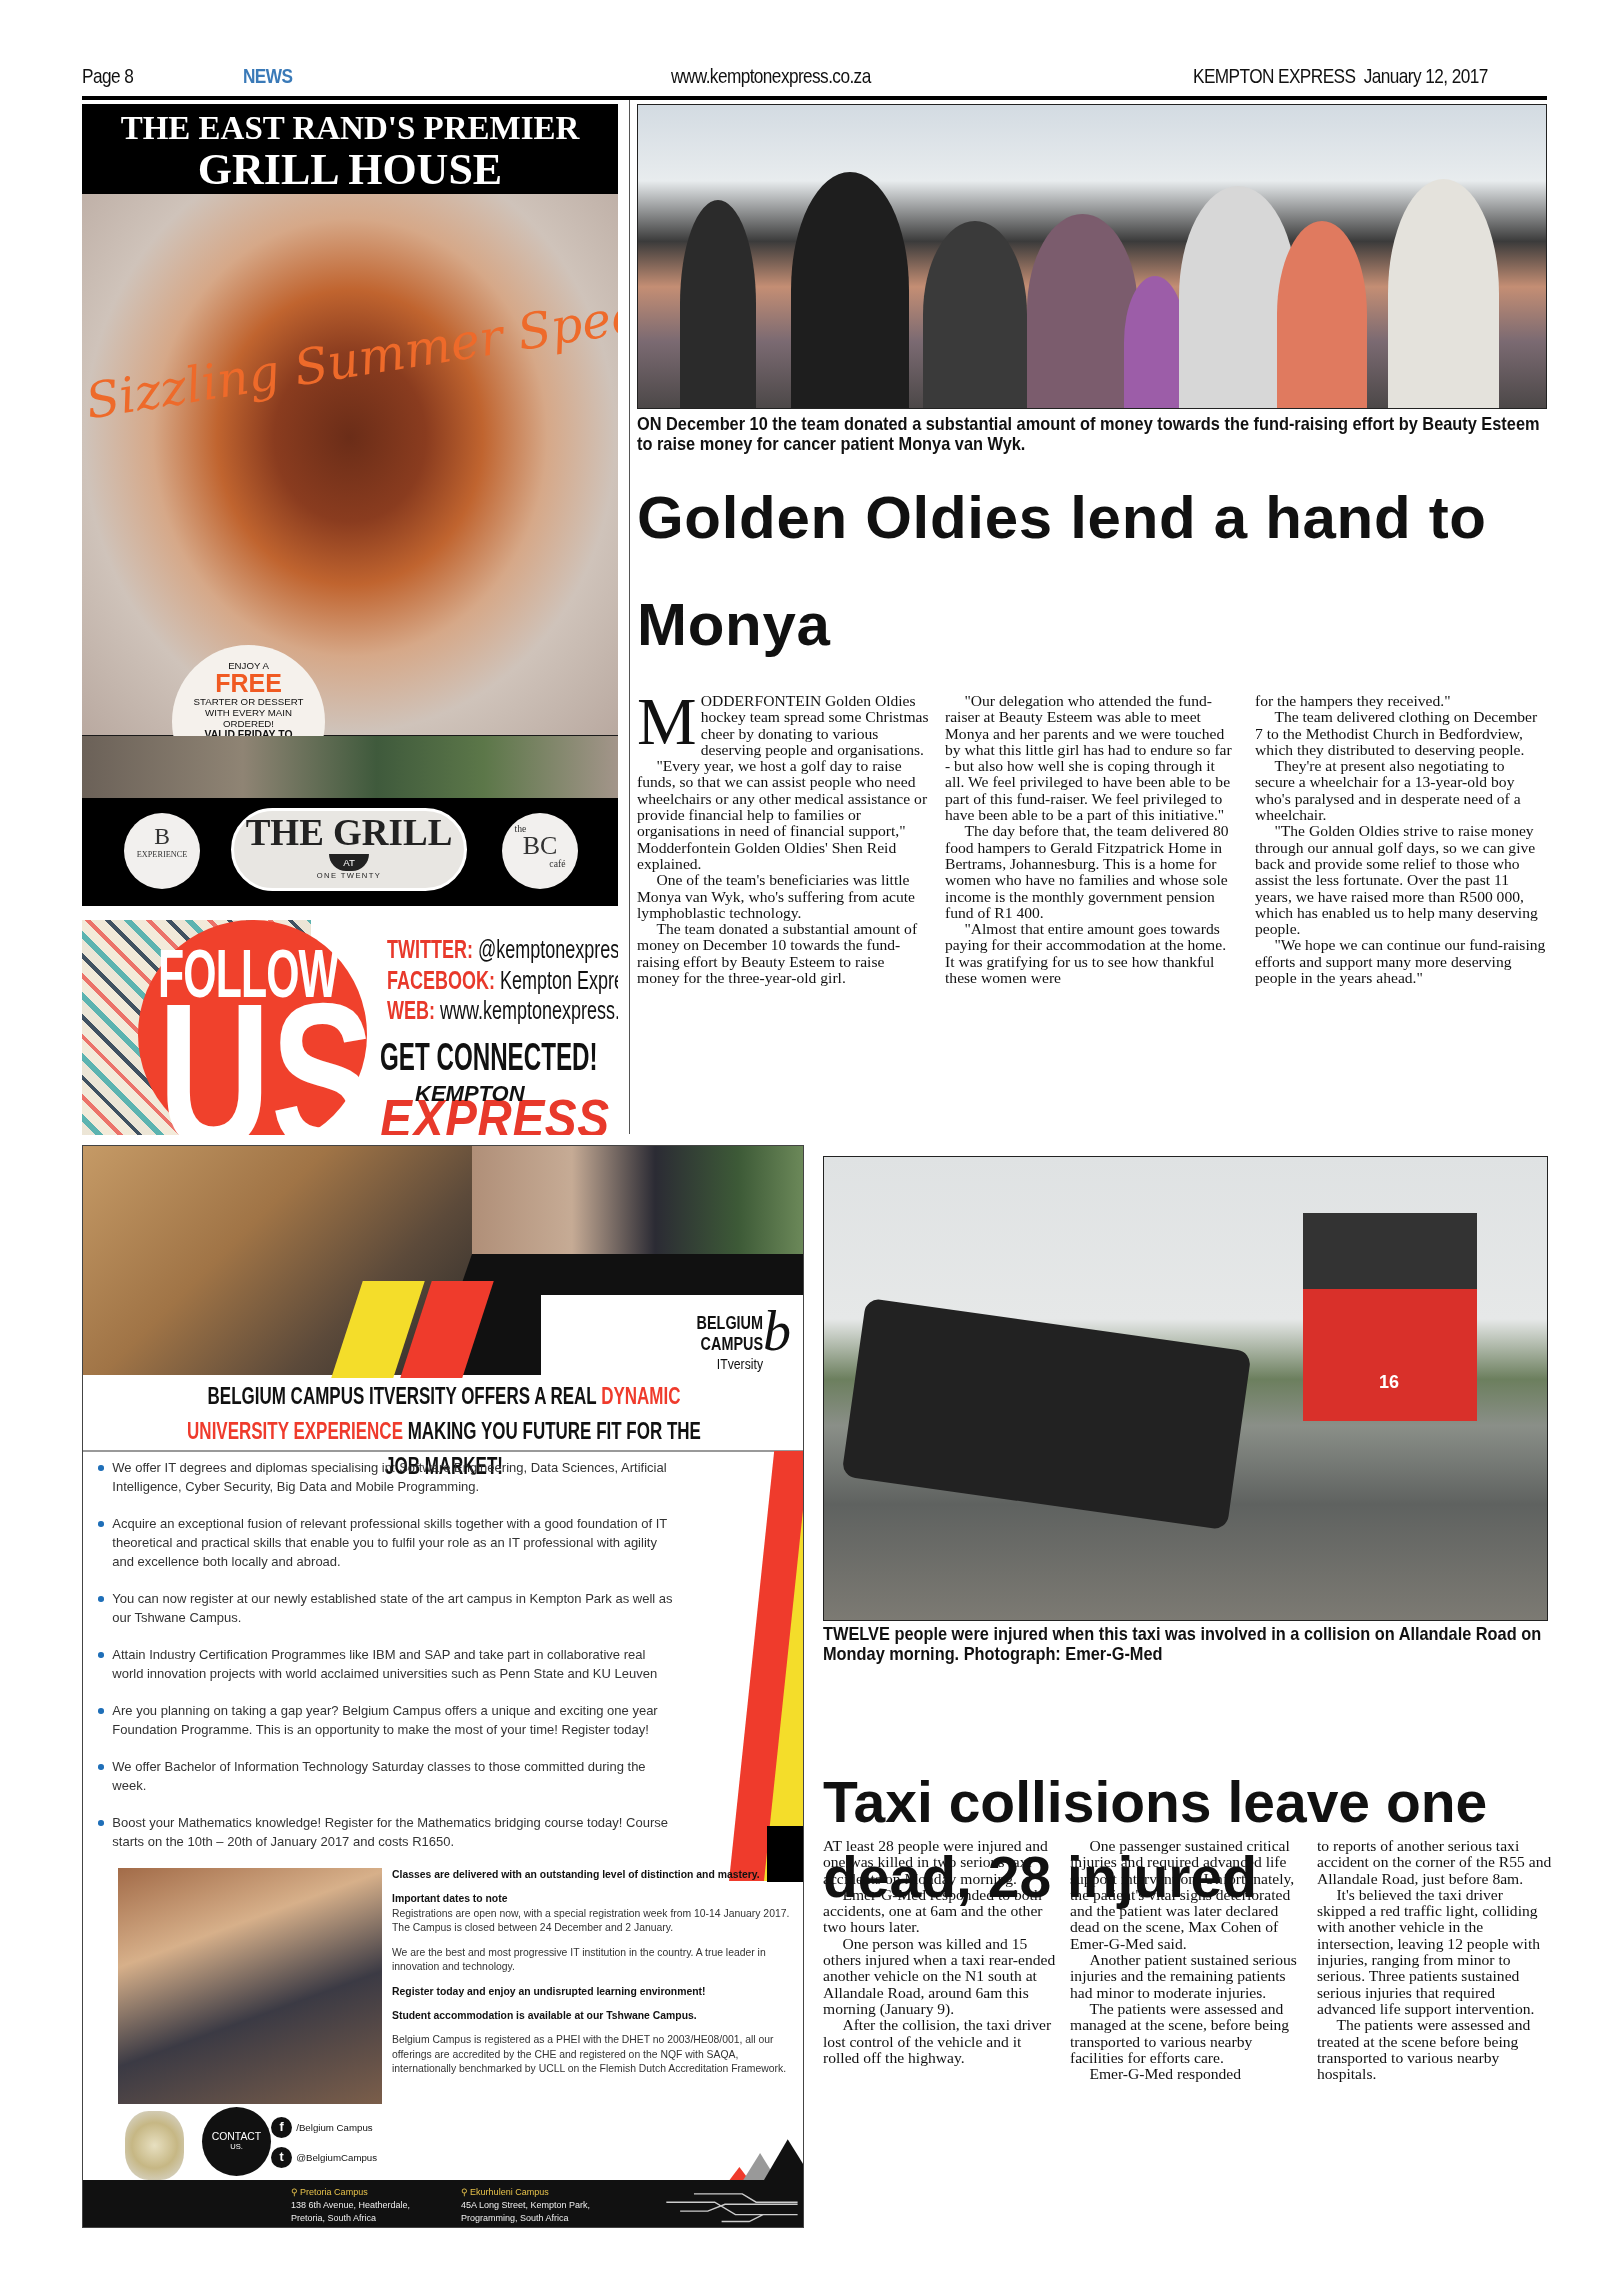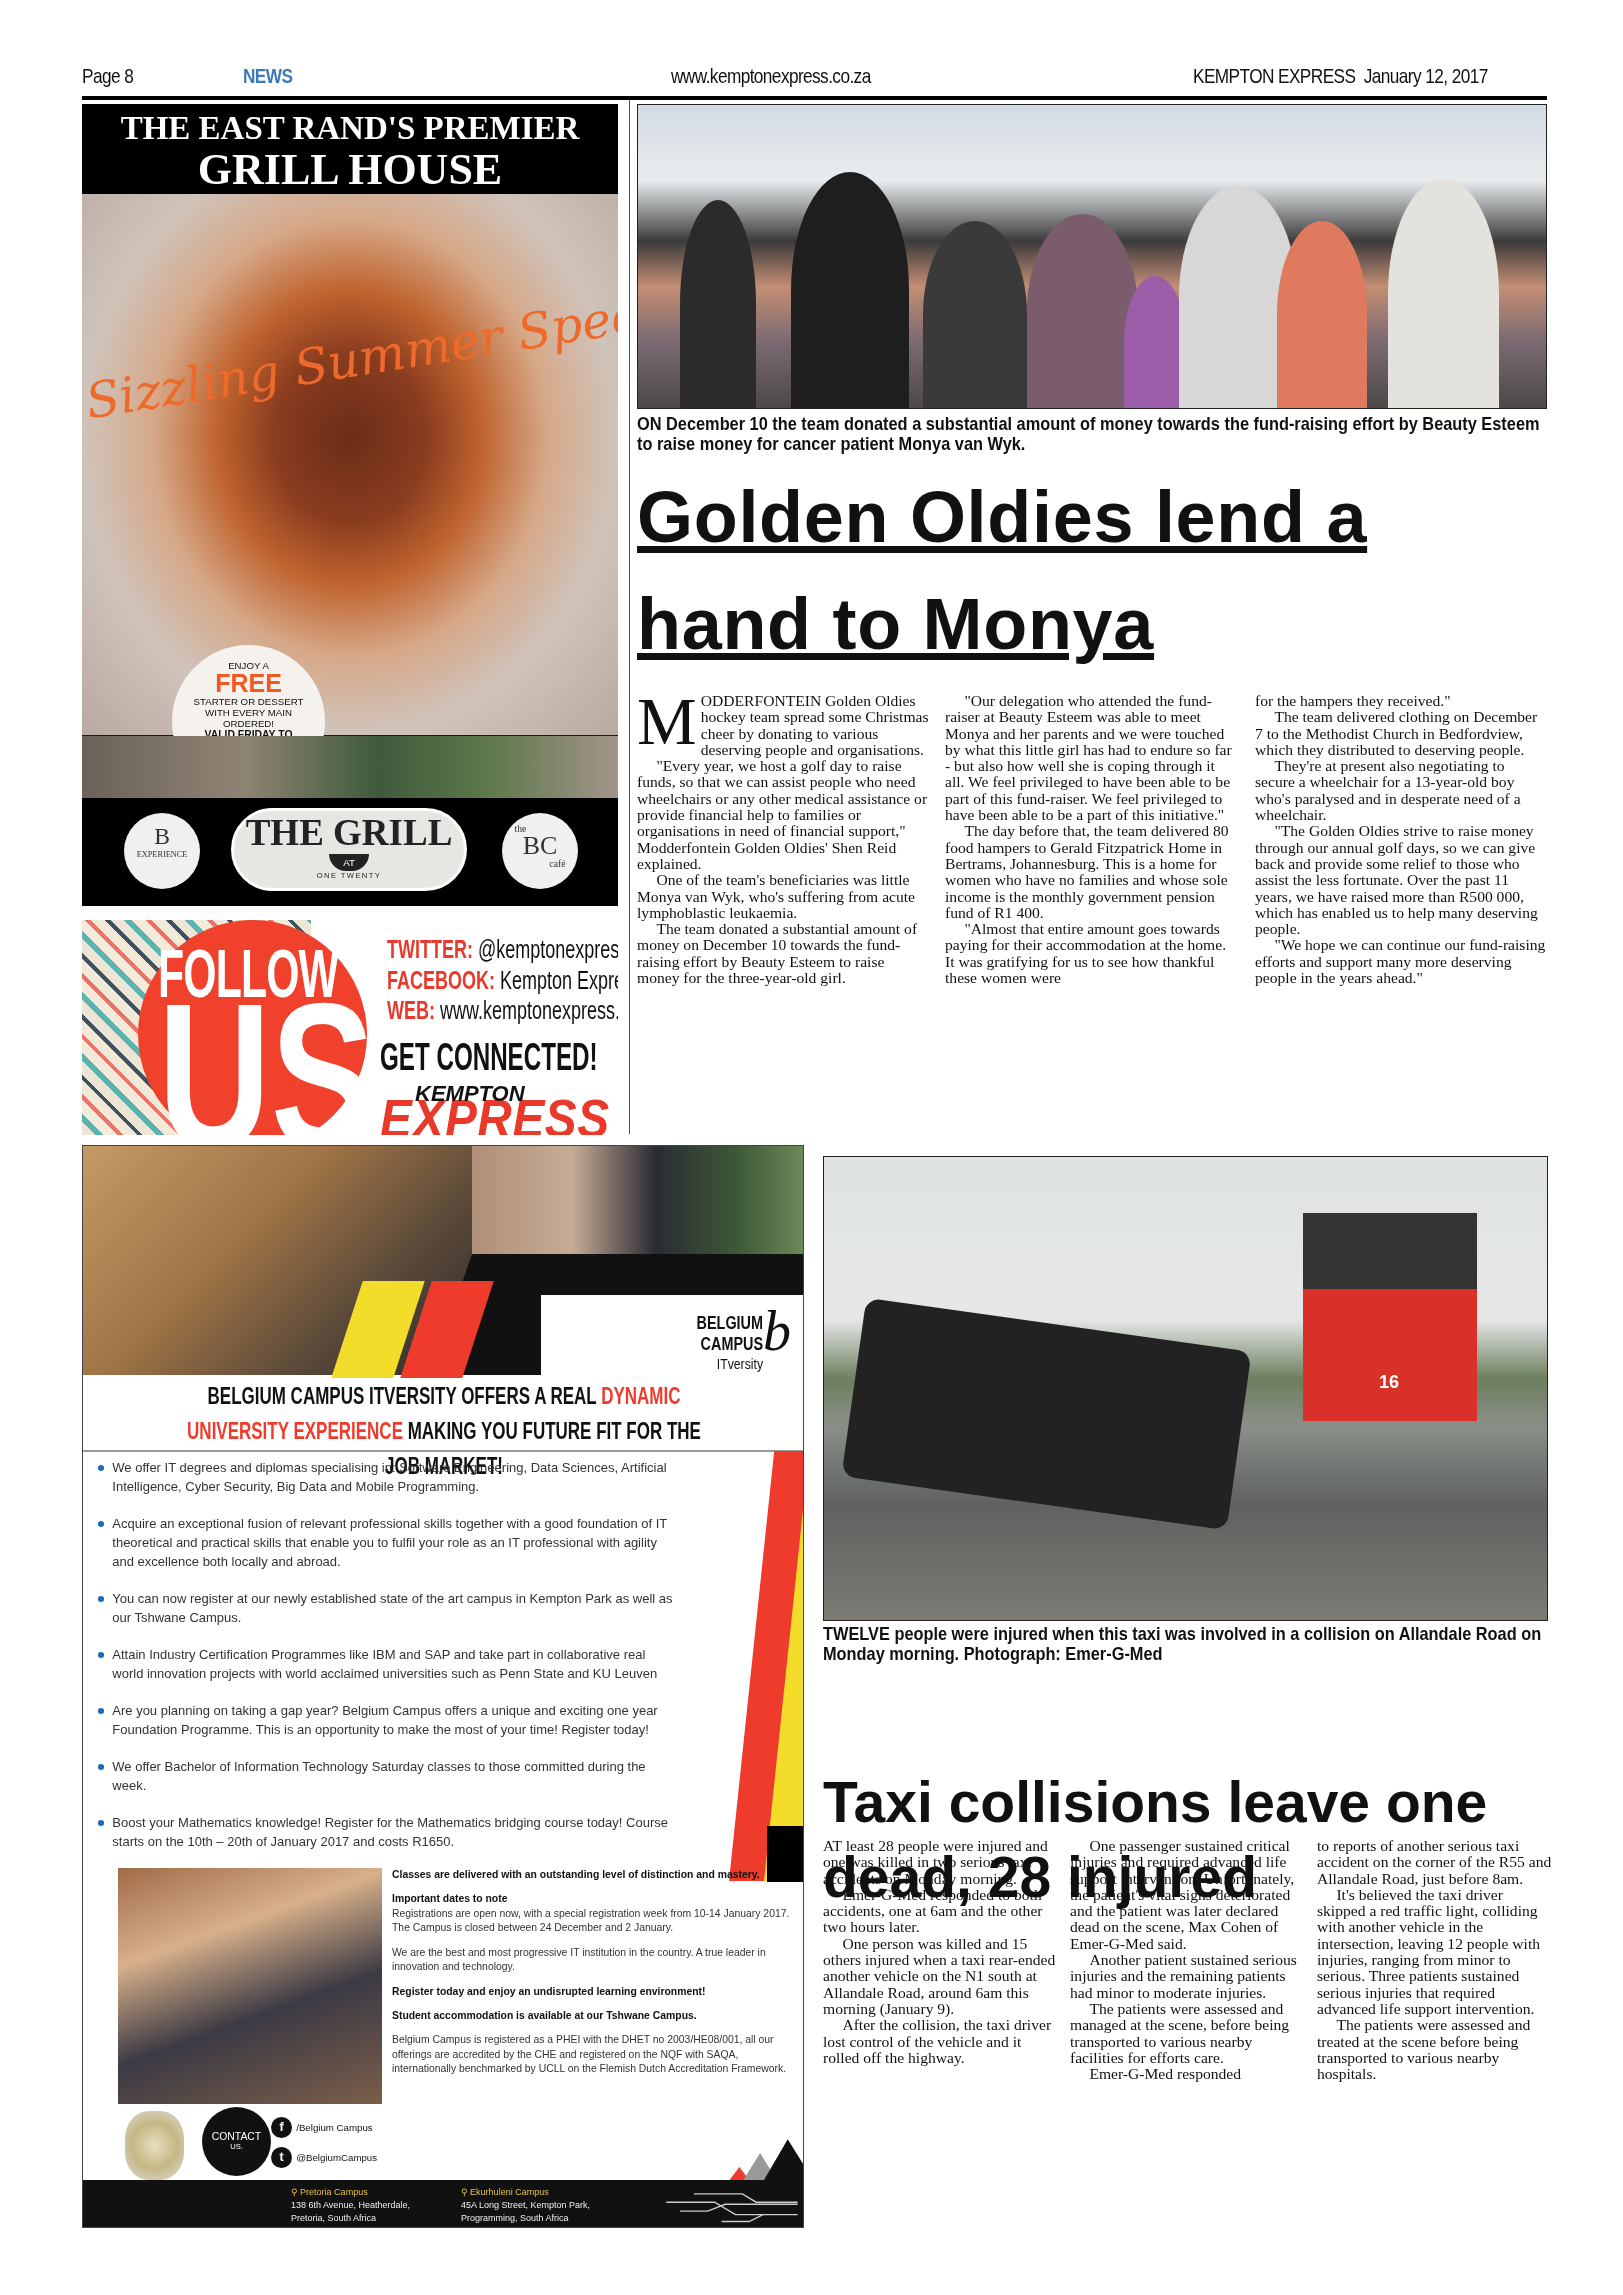--- a/index.html
+++ b/index.html
@@ -83,21 +83,21 @@
   .bc-footer { position: absolute; left: 0; top: 1034px; width: 722px; height: 49px; background: #111; font-family: "Liberation Sans", sans-serif; font-size: 9px; color: #eee; }
   .bc-footer .c { position: absolute; top: 5.6px; line-height: 13px; }
   .bc-footer .gold { color: #e5c14b; }
   .peaks { position: absolute; left: 646px; top: 993px; width: 76px; height: 42px; }
 
   
   .photo-top { left: 637px; top: 104px; width: 910px; height: 305px; border: 1.4px solid #222;
     background: linear-gradient(180deg,#d3dbe2 0%,#e8ecee 25%,#3b3b3b 45%,#c48e74 60%,#7b6a72 78%,#4c4848 100%); }
   .person { position: absolute; bottom: 0; border-radius: 50% 50% 0 0; }
   .cap1 { left: 637px; top: 414px; width: 910px; font-family: "Liberation Sans", sans-serif; font-weight: bold; font-size: 19px; line-height: 20px; transform: scaleX(.86); transform-origin: left top; width: 1055px; }
-  .head1 { left: 637px; top: 464px; width: 916px; font-family: "Liberation Sans", sans-serif; font-weight: bold; font-size: 72px; line-height: 107px; letter-spacing: 0.7px; text-decoration: underline; }
+  .head1 { left: 637px; top: 464px; width: 916px; font-family: "Liberation Sans", sans-serif; font-weight: bold; font-size: 60px; line-height: 107px; letter-spacing: 0.7px; }
   .bodycol { position: absolute; font-family: "Liberation Serif", serif; font-size: 15.6px; line-height: 16.3px; text-align: left; }
   .bodycol p { text-indent: 19.4px; }
   .bodycol p.first { text-indent: 0; }
   .dropcap { float: left; font-size: 67px; line-height: 51px; margin: 2.8px 4.2px 0 0; font-family: "Liberation Serif", serif; }
 
   
   .taxi-photo { left: 823px; top: 1156px; width: 725px; height: 465px; border: 1.4px solid #222;
     background: linear-gradient(180deg,#dfe2e3 0%,#e6e8e8 35%,#6c7f5e 48%,#8a8f88 58%,#5f6260 75%,#7c7a73 100%); overflow: hidden; }
   .taxi-car { position: absolute; left: 28px; top: 167px; width: 389px; height: 180px; background: #222; border-radius: 14px; transform: rotate(8deg); }
   .fire-truck { position: absolute; left: 479px; top: 56px; width: 174px; height: 208px; background: #d9302a; border-top: 76px solid #333; }
@@ -266,21 +266,21 @@
   <div class="person" style="left:541px; width:118px; height:222px; background:#d7d7d7;"></div>
   <div class="person" style="left:639px; width:90px; height:187px; background:#e07a5f;"></div>
   <div class="person" style="left:750px; width:111px; height:229px; background:#e4e2dc;"></div>
 </div>
 <div class="abs cap1">ON December 10 the team donated a substantial amount of money towards the fund-raising effort by Beauty Esteem to raise money for cancer patient Monya van Wyk.</div>
 <div class="abs head1">Golden Oldies lend a hand to Monya</div>
 
 <div class="bodycol" style="left:637px; top:693px; width:292px;">
   <p class="first"><span class="dropcap">M</span><span>ODDERFONTEIN Golden Oldies hockey team spread some Christmas cheer by donating to various deserving people and organisations.</span></p>
   <p>"Every year, we host a golf day to raise funds, so that we can assist people who need wheelchairs or any other medical assistance or provide financial help to families or organisations in need of financial support," Modderfontein Golden Oldies' Shen Reid explained.</p>
-  <p>One of the team's beneficiaries was little Monya van Wyk, who's suffering from acute lymphoblastic leukaemia.</p>
+  <p>One of the team's beneficiaries was little Monya van Wyk, who's suffering from acute lymphoblastic technology.</p>
   <p>The team donated a substantial amount of money on December 10 towards the fund-raising effort by Beauty Esteem to raise money for the three-year-old girl.</p>
 </div>
 <div class="bodycol" style="left:945px; top:693px; width:292px;">
   <p>"Our delegation who attended the fund-raiser at Beauty Esteem was able to meet Monya and her parents and we were touched by what this little girl has had to endure so far - but also how well she is coping through it all. We feel privileged to have been able to be part of this fund-raiser. We feel privileged to have been able to be a part of this initiative."</p>
   <p>The day before that, the team delivered 80 food hampers to Gerald Fitzpatrick Home in Bertrams, Johannesburg. This is a home for women who have no families and whose sole income is the monthly government pension fund of R1 400.</p>
   <p>"Almost that entire amount goes towards paying for their accommodation at the home. It was gratifying for us to see how thankful these women were</p>
 </div>
 <div class="bodycol" style="left:1255px; top:693px; width:292px;">
   <p class="first">for the hampers they received."</p>
   <p>The team delivered clothing on December 7 to the Methodist Church in Bedfordview, which they distributed to deserving people.</p>

